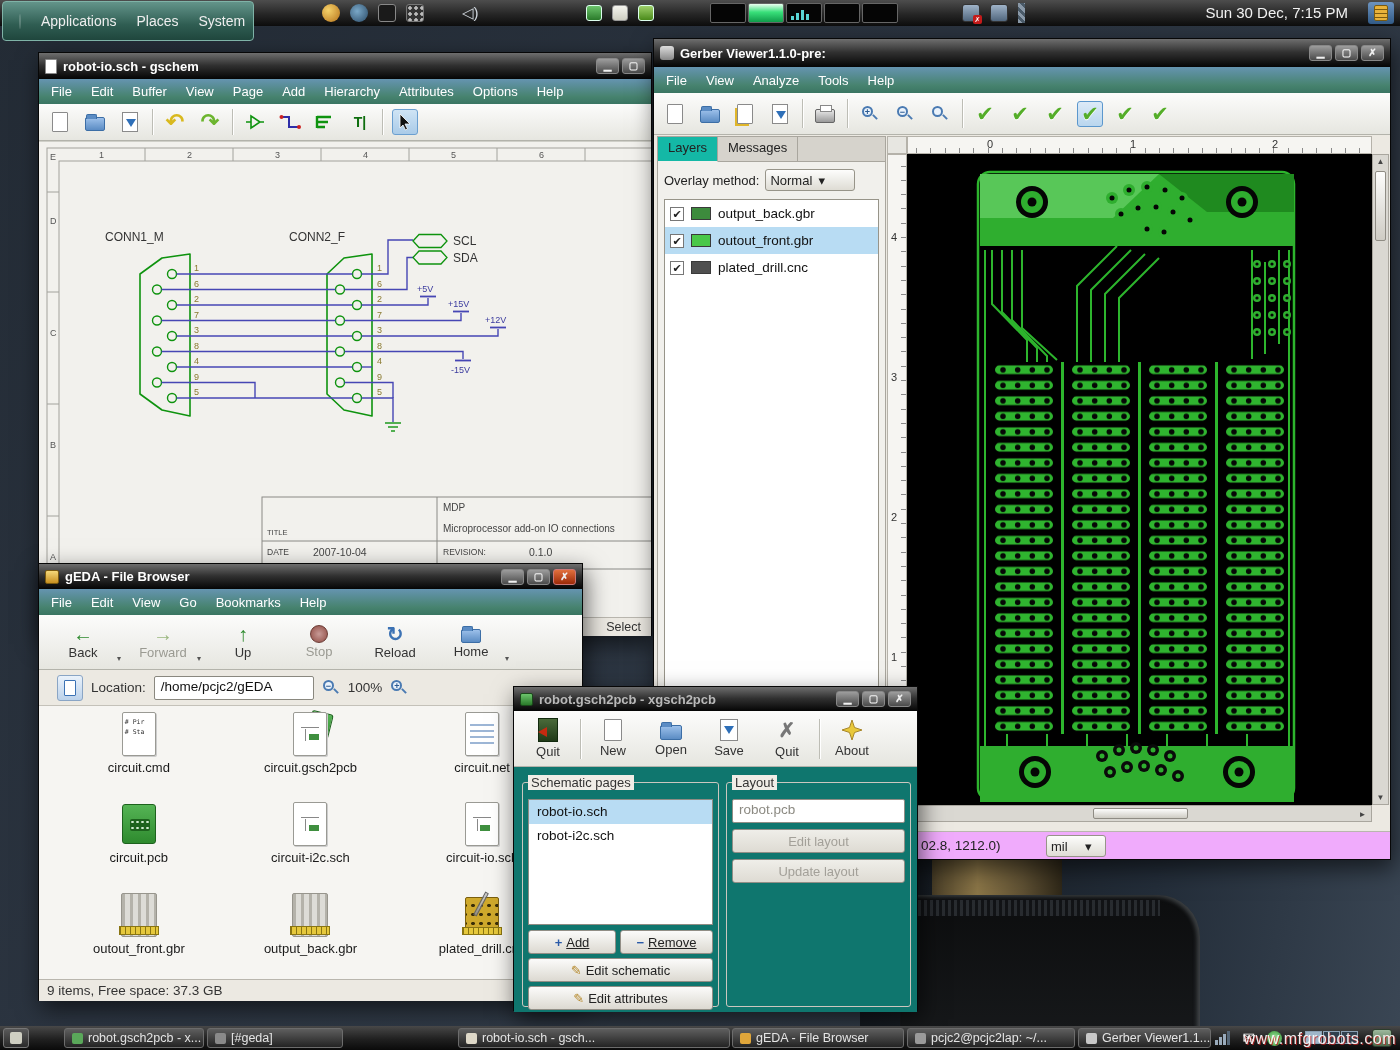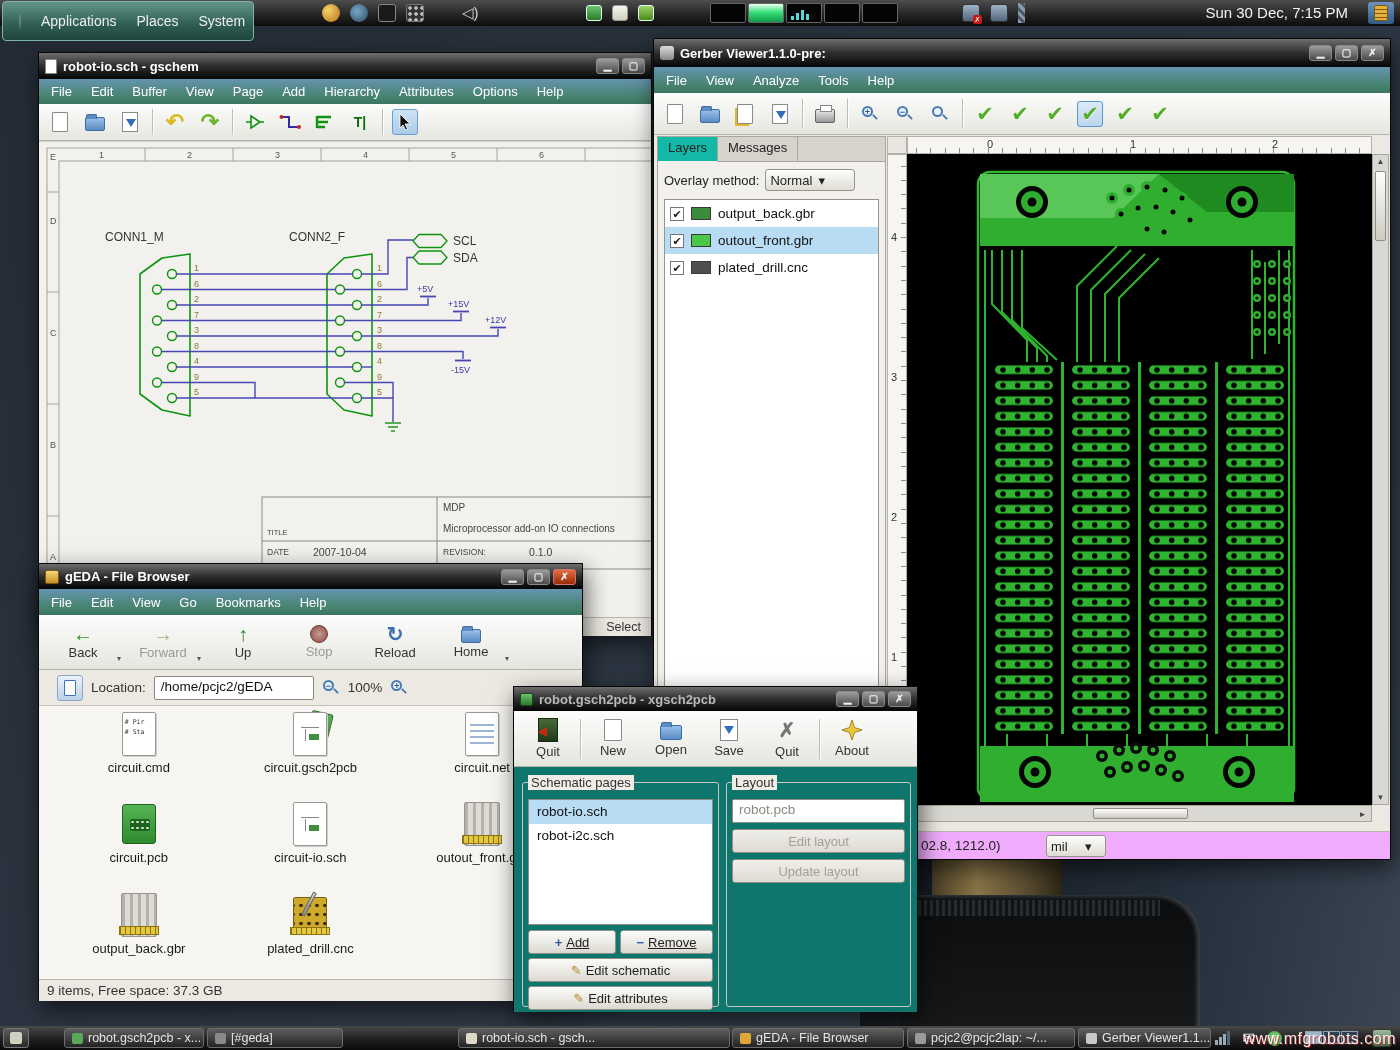--- a/index.html
+++ b/index.html
@@ -829,20 +829,27 @@
               <i></i>
             </span>
           </span>
         <span>circuit.pcb</span>
       </div>
       <div class="fcell">
         <span class="fi">
             <span class="fi-doc"></span>
             <span class="fi-sch"></span>
           </span>
+        <span>circuit-i2c.sch</span>
+      </div>
+      <div class="fcell">
+        <span class="fi">
+            <span class="fi-doc"></span>
+            <span class="fi-sch"></span>
+          </span>
         <span>circuit-io.sch</span>
       </div>
       <div class="fcell">
         <span class="fi">
             <span class="fi-gbrdoc"></span>
             <span class="fi-gbrbase"></span>
           </span>
         <span>outout_front.gbr</span>
       </div>
       <div class="fcell">

